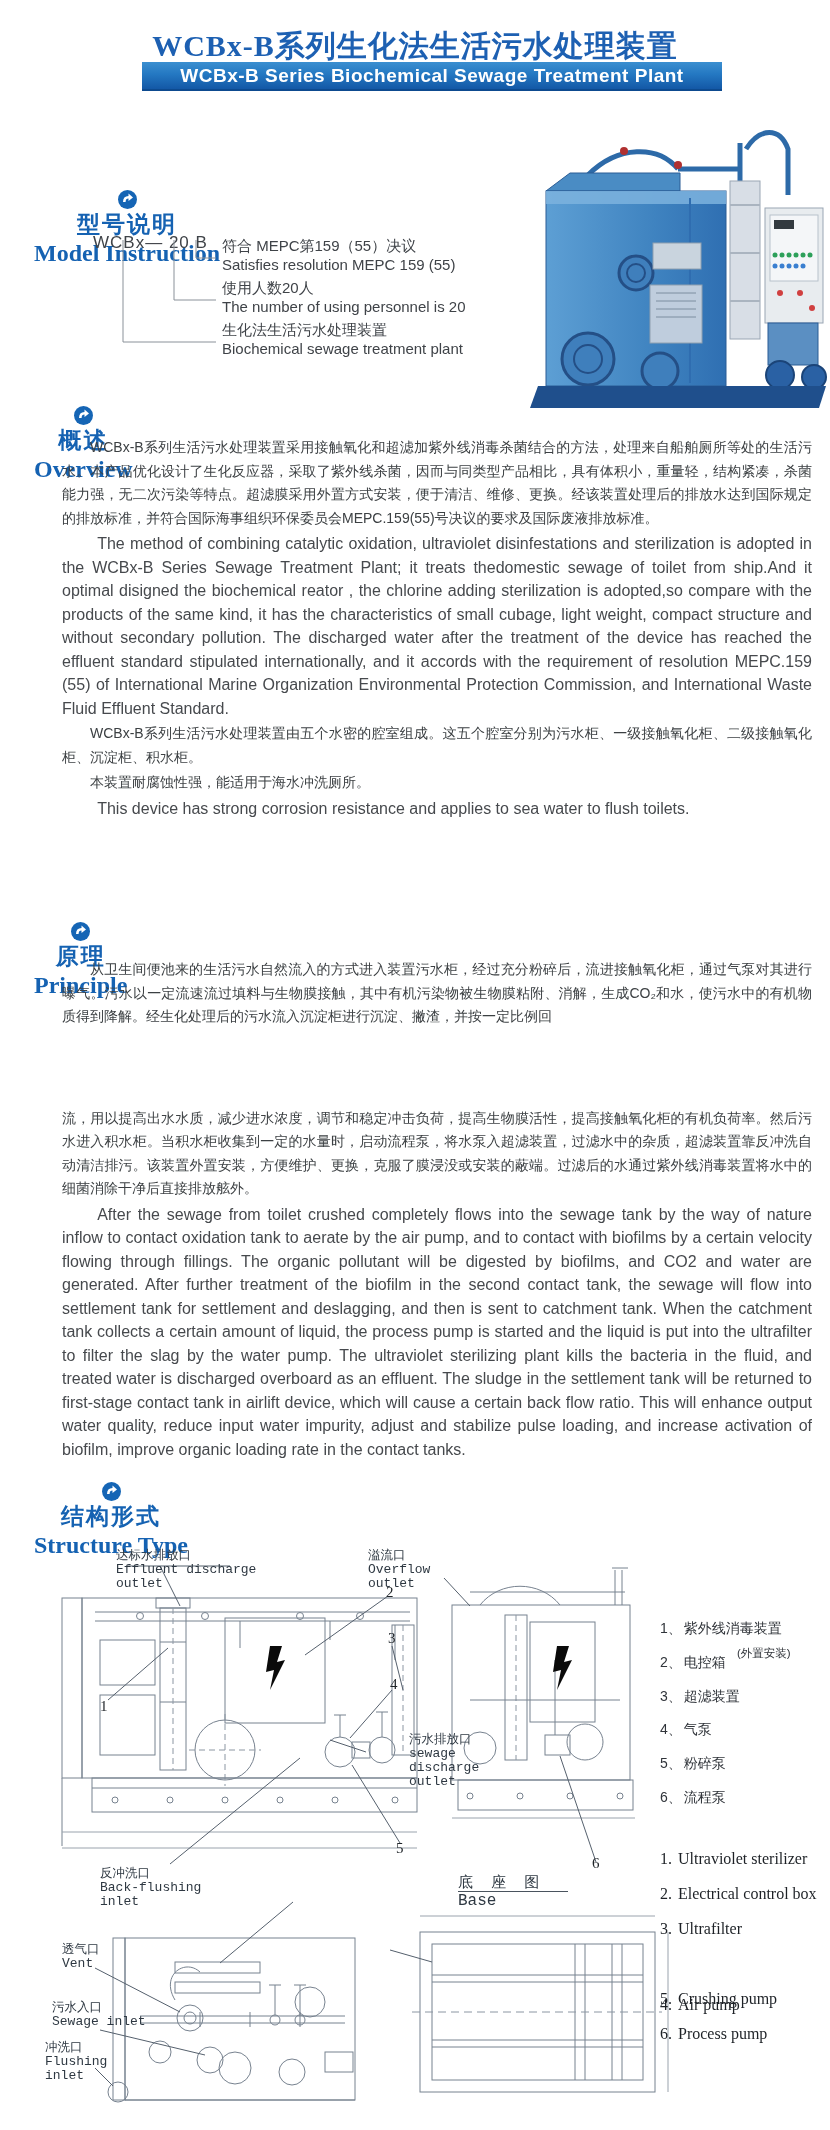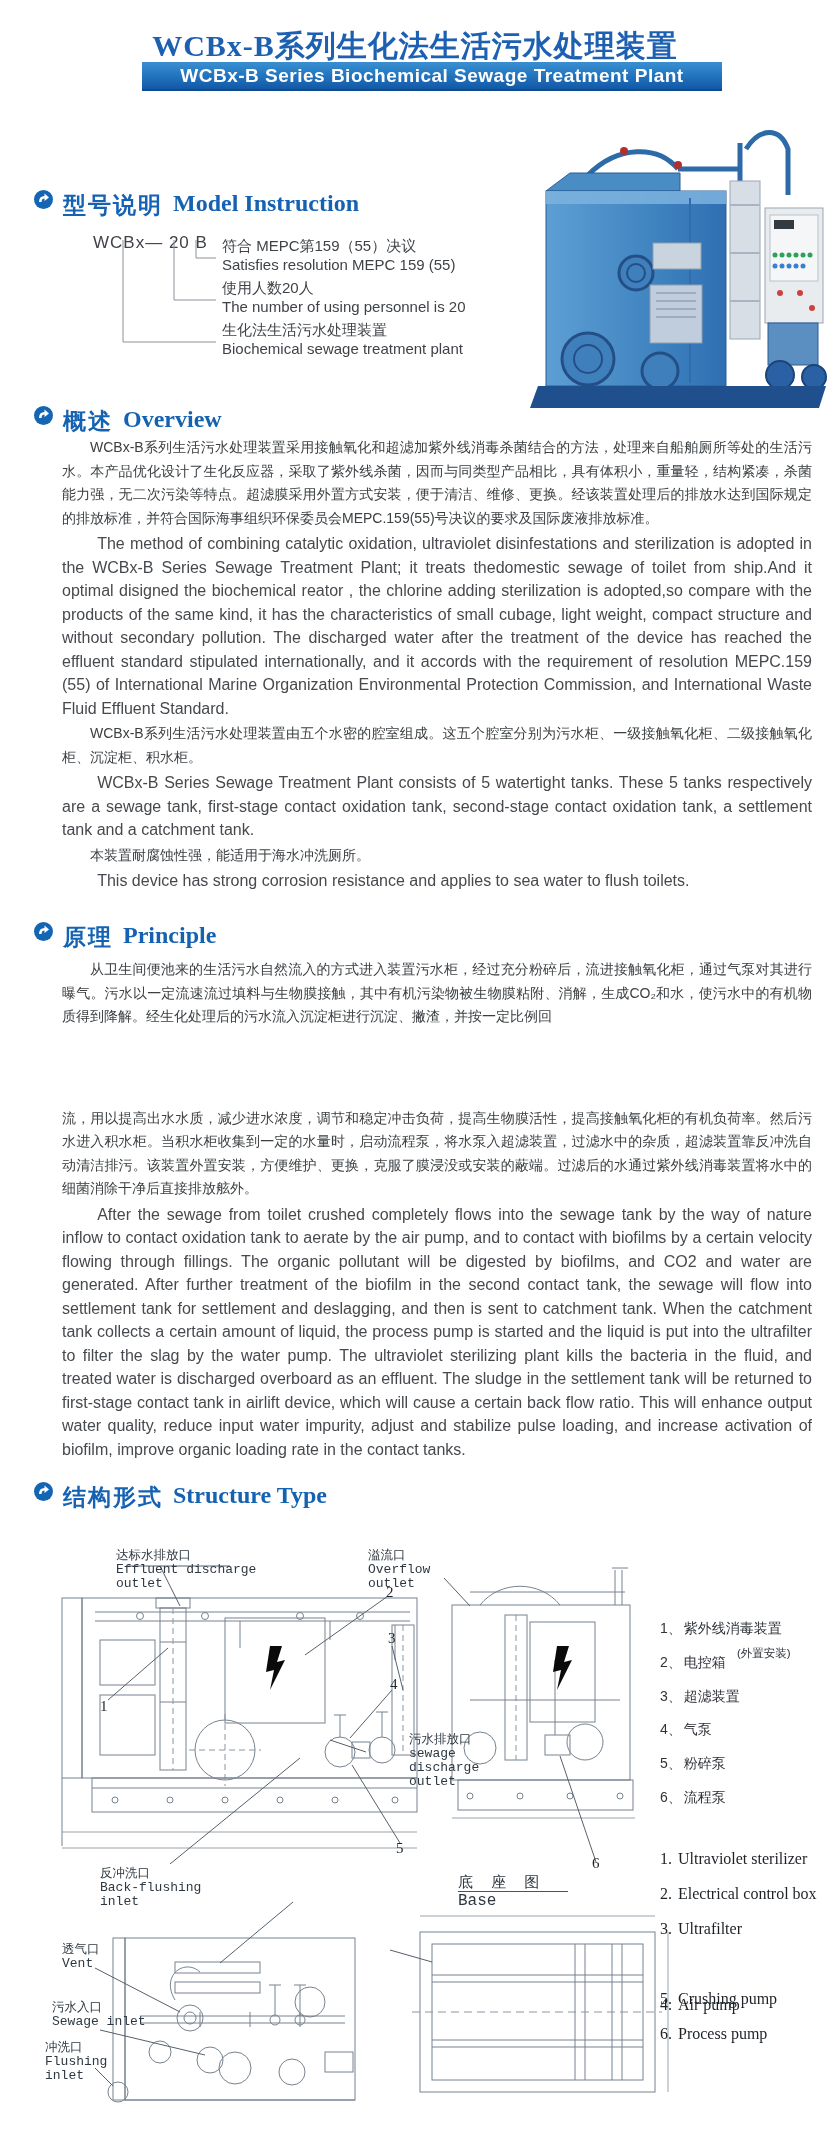--- a/index.html
+++ b/index.html
@@ -7,21 +7,21 @@
         font-family:"Liberation Sans",sans-serif;color:#3c4043;}
   
   .title{position:absolute;left:0;top:26px;width:100%;text-align:center;
          font-family:"Liberation Serif",serif;font-weight:bold;font-size:30px;
          color:#1d60b2;letter-spacing:1px;}
   .banner{position:absolute;left:142px;top:62px;width:580px;height:27px;line-height:27px;
           background:linear-gradient(180deg,#3b8fd0 0%,#2478c2 45%,#1358a6 100%);
           border-bottom:2px solid #0d4a8f;color:#fff;font-weight:bold;font-size:19px;
           text-align:center;letter-spacing:.5px;}
   
-  .sec{position:absolute;display:flex;gap:10px;white-space:nowrap;}
+  .sec{position:absolute;display:flex;align-items:center;white-space:nowrap;flex-direction:column;}
   .sec .cn{font-weight:bold;font-size:23px;color:#1562b2;letter-spacing:2px;}
   .sec .en{font-weight:bold;font-size:24px;color:#1562b2;font-family:"Liberation Serif",serif;}
   .bullet{width:19px;height:19px;flex:0 0 19px;}
   
   .textcol{position:absolute;left:62px;width:750px;}
   .p-cn{font-size:14px;line-height:23.5px;text-align:justify;color:#3c4043;
         text-indent:2em;margin:0 0 2px;}
   .p-en{font-size:16px;line-height:23.5px;text-align:justify;color:#46494d;
         text-indent:2.2em;margin:0 0 2px;}
   .gap{height:76px;}
@@ -164,21 +164,20 @@
       <circle cx="9.5" cy="9.5" r="9.5" fill="#1565b5"></circle>
       <path d="M5 12 Q5 6 10.5 6 L10.5 3.6 L15 7.4 L10.5 11 L10.5 8.6 Q7.6 8.6 7.6 12 Z" fill="#fff"></path>
     </svg>
     <span class="cn">概述</span>
     <span class="en">Overview</span>
   </div>
   <div class="textcol" style="top:436px;">
     <p class="p-cn">WCBx-B系列生活污水处理装置采用接触氧化和超滤加紫外线消毒杀菌结合的方法，处理来自船舶厕所等处的生活污水。本产品优化设计了生化反应器，采取了紫外线杀菌，因而与同类型产品相比，具有体积小，重量轻，结构紧凑，杀菌能力强，无二次污染等特点。超滤膜采用外置方式安装，便于清洁、维修、更换。经该装置处理后的排放水达到国际规定的排放标准，并符合国际海事组织环保委员会MEPC.159(55)号决议的要求及国际废液排放标准。</p>
     <p class="p-en">The method of combining catalytic oxidation, ultraviolet disinfestations and sterilization is adopted in the WCBx-B Series Sewage Treatment Plant; it treats thedomestic sewage of toilet from ship.And it optimal disigned the biochemical reator , the chlorine adding sterilization is adopted,so compare with the products of the same kind, it has the characteristics of small cubage, light weight, compact structure and without secondary pollution. The discharged water after the treatment of the device has reached the effluent standard stipulated internationally, and it accords with the requirement of resolution MEPC.159 (55) of International Marine Organization Environmental Protection Commission, and International Waste Fluid Effluent Standard.</p>
     <p class="p-cn">WCBx-B系列生活污水处理装置由五个水密的腔室组成。这五个腔室分别为污水柜、一级接触氧化柜、二级接触氧化柜、沉淀柜、积水柜。</p>
-    <p class="p-en">WCBx-B Series Sewage Treatment Plant consists of 5 watertight tanks. These 5 tanks respectively are a sewage tank, first-stage contact oxidation tank, second-stage contact oxidation tank, a settlement tank and a catchment tank.</p>
     <p class="p-cn">本装置耐腐蚀性强，能适用于海水冲洗厕所。</p>
     <p class="p-en">This device has strong corrosion resistance and applies to sea water to flush toilets.</p>
   </div>
 
   <div class="sec" style="left:34px;top:922px;">
     <svg class="bullet" viewBox="0 0 19 19">
       <circle cx="9.5" cy="9.5" r="9.5" fill="#1565b5"></circle>
       <path d="M5 12 Q5 6 10.5 6 L10.5 3.6 L15 7.4 L10.5 11 L10.5 8.6 Q7.6 8.6 7.6 12 Z" fill="#fff"></path>
     </svg>
     <span class="cn">原理</span>

